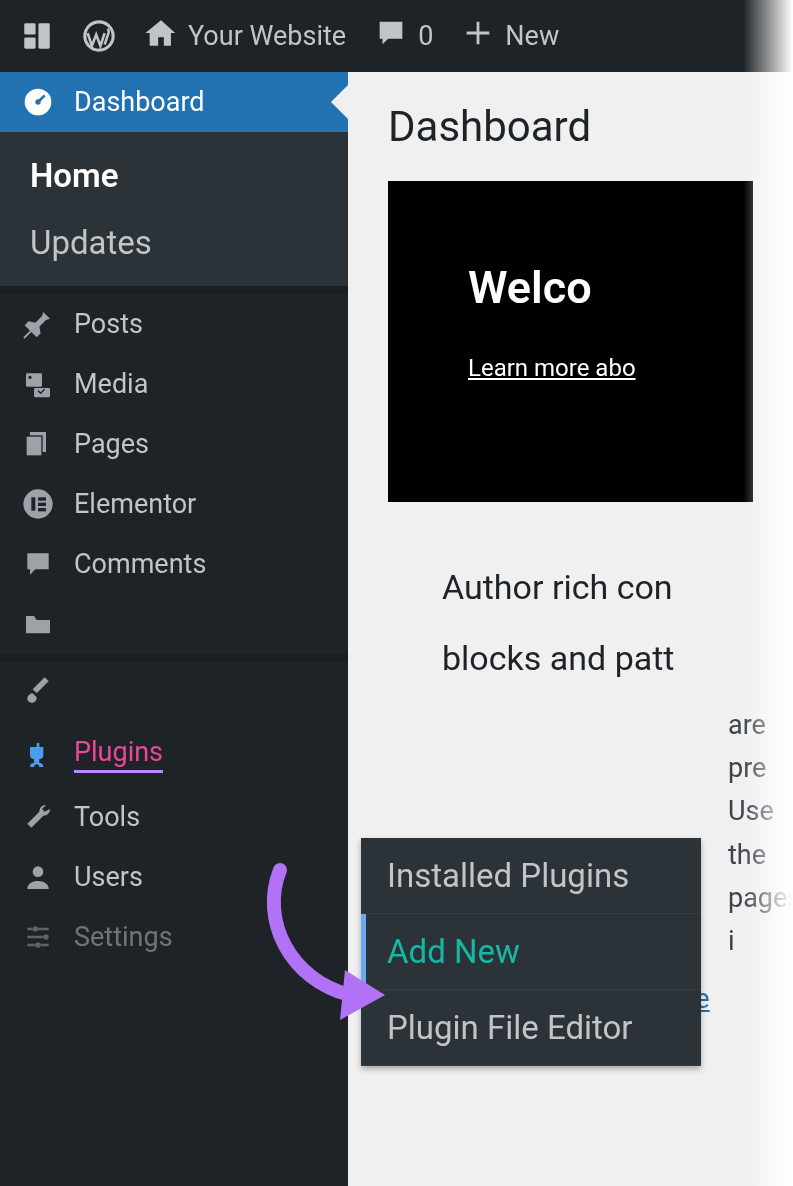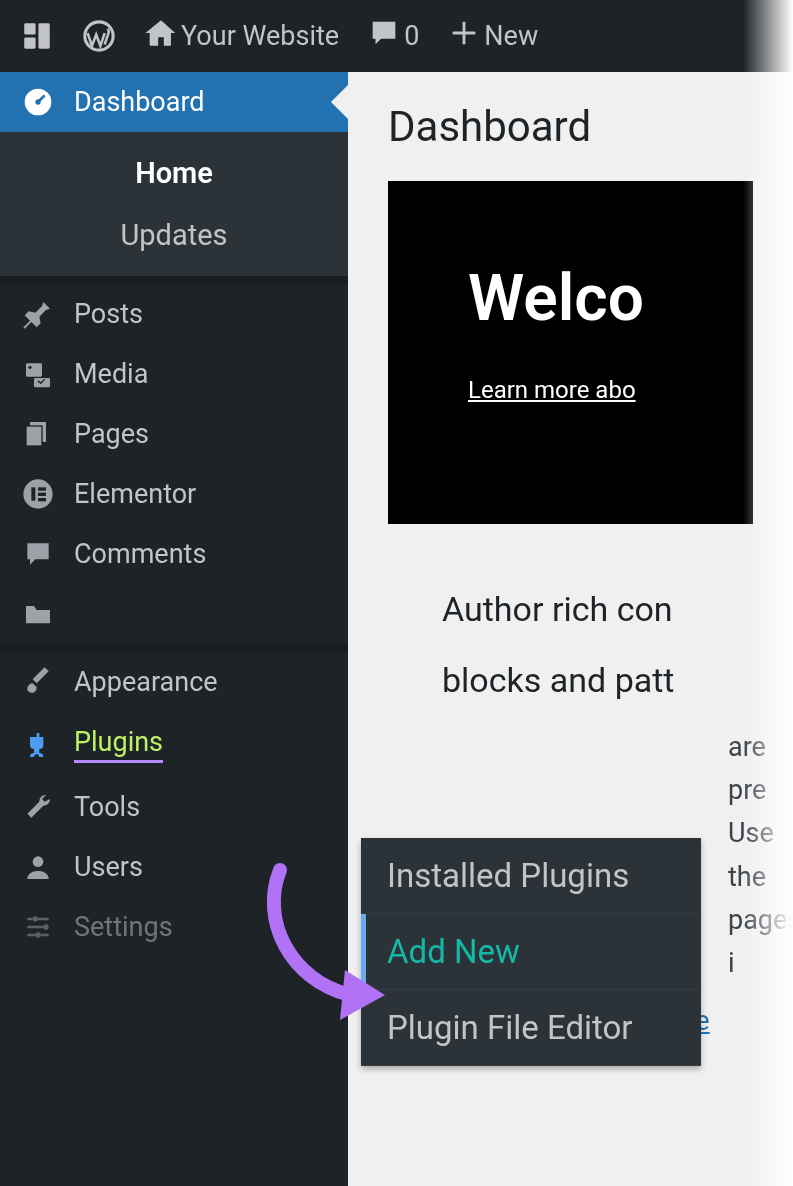--- a/index.html
+++ b/index.html
@@ -20,21 +20,21 @@
       align-items: center;
       padding: 0 20px;
       gap: 28px;
       color: #c3c4c7;
       position: relative;
       z-index: 100;
     }
     .adminbar-item {
       display: flex;
       align-items: center;
-      gap: 3px;
+      gap: 10px;
       color: #c3c4c7;
       font-size: 27px;
       cursor: pointer;
     }
     .adminbar-icon-only svg { width: 36px; height: 36px; }
     .adminbar-item svg { width: 34px; height: 34px; fill: #c3c4c7; }
     
     
     .sidebar {
       position: absolute;
@@ -65,36 +65,35 @@
       content: "";
       position: absolute;
       right: -1px;
       top: 50%;
       transform: translateY(-50%);
       border-top: 18px solid transparent;
       border-bottom: 18px solid transparent;
       border-right: 18px solid #f0f0f1;
     }
     .menu-item.highlight .menu-label {
-      color: #bef264;
+      color: #ec4899;
       border-bottom: 3px solid #b98aff;
       padding-bottom: 2px;
     }
     .menu-item.highlight svg { fill: #4a9df0; }
     .menu-icon { width: 36px; display: flex; justify-content: center; }
     .menu-icon svg { width: 32px; height: 32px; fill: #9ca2a7; }
     .menu-item.active .menu-icon svg { fill: #fff; }
     
     .submenu { background: #2c3338; padding: 10px 0; }
     .submenu-item {
       padding: 14px 30px;
       color: #c3c4c7;
-      font-size: 29px;
+      font-size: 33px;
       cursor: pointer;
-      text-align: center;
     }
     .submenu-item.current { color: #fff; font-weight: 600; }
     
     
     .flyout {
       position: absolute;
       left: 361px;
       top: 838px;
       background: #2c3338;
       min-width: 340px;
@@ -128,21 +127,21 @@
       color: #1d2327;
       margin-bottom: 30px;
     }
     .welcome-panel {
       background: #000;
       color: #fff;
       padding: 80px 40px 120px 80px;
       margin-bottom: 60px;
     }
     .welcome-title {
-      font-size: 64px;
+      font-size: 45px;
       font-weight: 600;
       margin-bottom: 40px;
       white-space: nowrap;
     }
     .welcome-link {
       font-size: 24px;
       text-decoration: underline;
       white-space: nowrap;
     }
     .body-heading {
@@ -306,21 +305,20 @@
   </div>
 
   <div class="sidebar-divider"></div>
 
   <div class="menu-item">
     <span class="menu-icon">
         <svg viewBox="0 0 24 24">
           <path d="M20 4l-9 9-3-3 9-9zM8 13c-2 0-4 2-4 4 0 2 2 3 4 3 2 0 3-2 3-4l-3-3z"></path>
         </svg>
       </span>
-    <span class="menu-label">Appearance</span>
   </div>
   <div class="menu-item highlight">
     <span class="menu-icon">
         <svg viewBox="0 0 24 24" fill="#4a9df0">
           <path d="M9 3v3H6v6c0 2 1 3 3 3v3c-2 0-3 1-3 3h3c0-1 1-2 2-2s2 1 2 2h3c0-2-1-3-3-3v-3c2 0 3-1 3-3V6h-3V3h-2v3h-2V3z"></path>
         </svg>
       </span>
     <span class="menu-label">Plugins</span>
   </div>
   <div class="menu-item">

